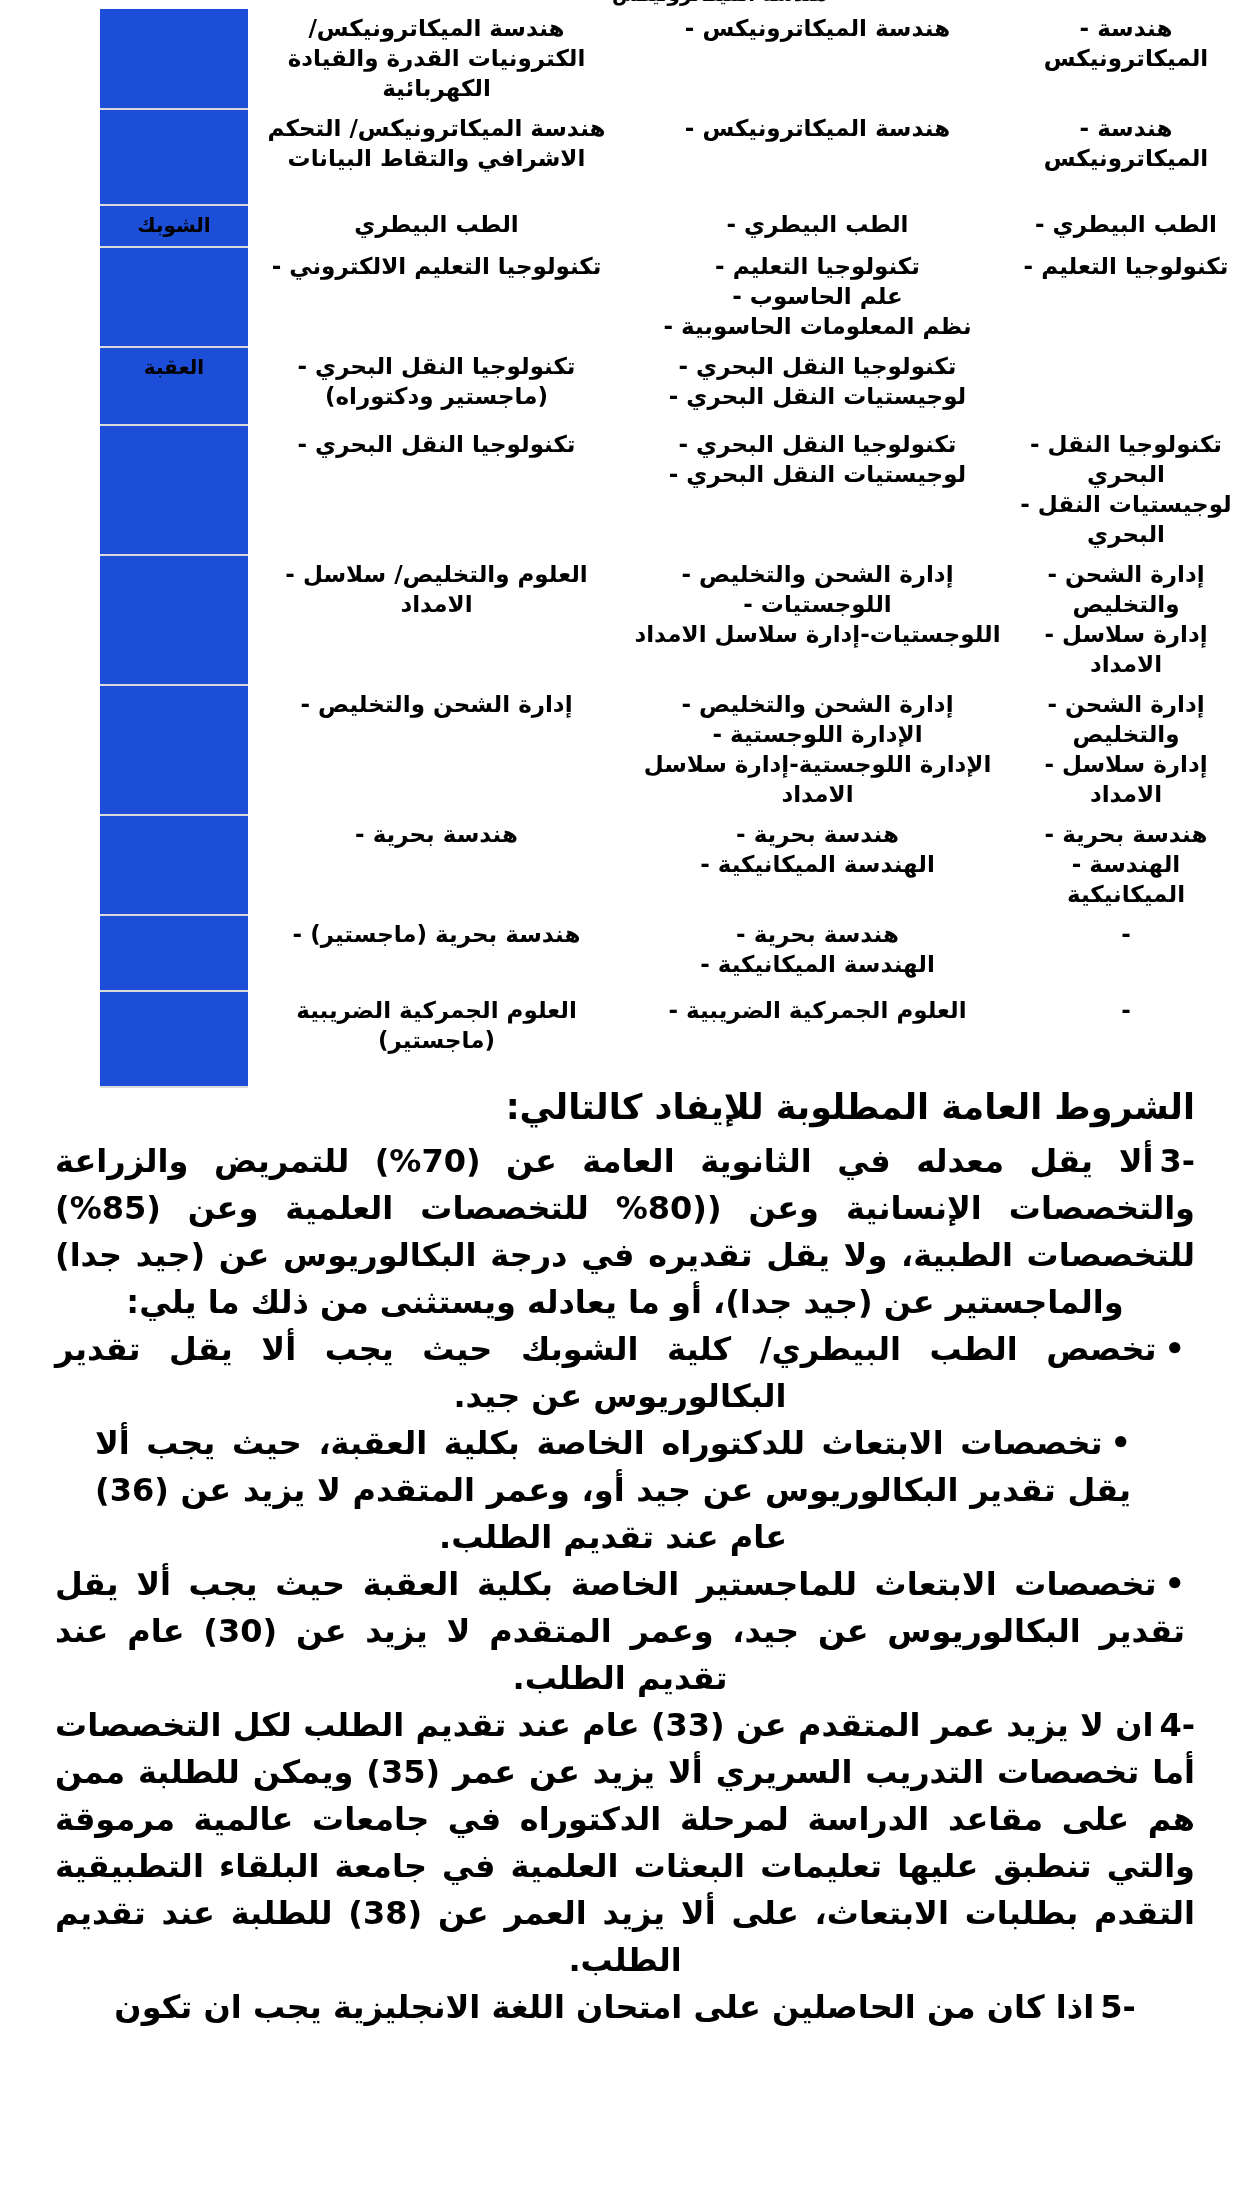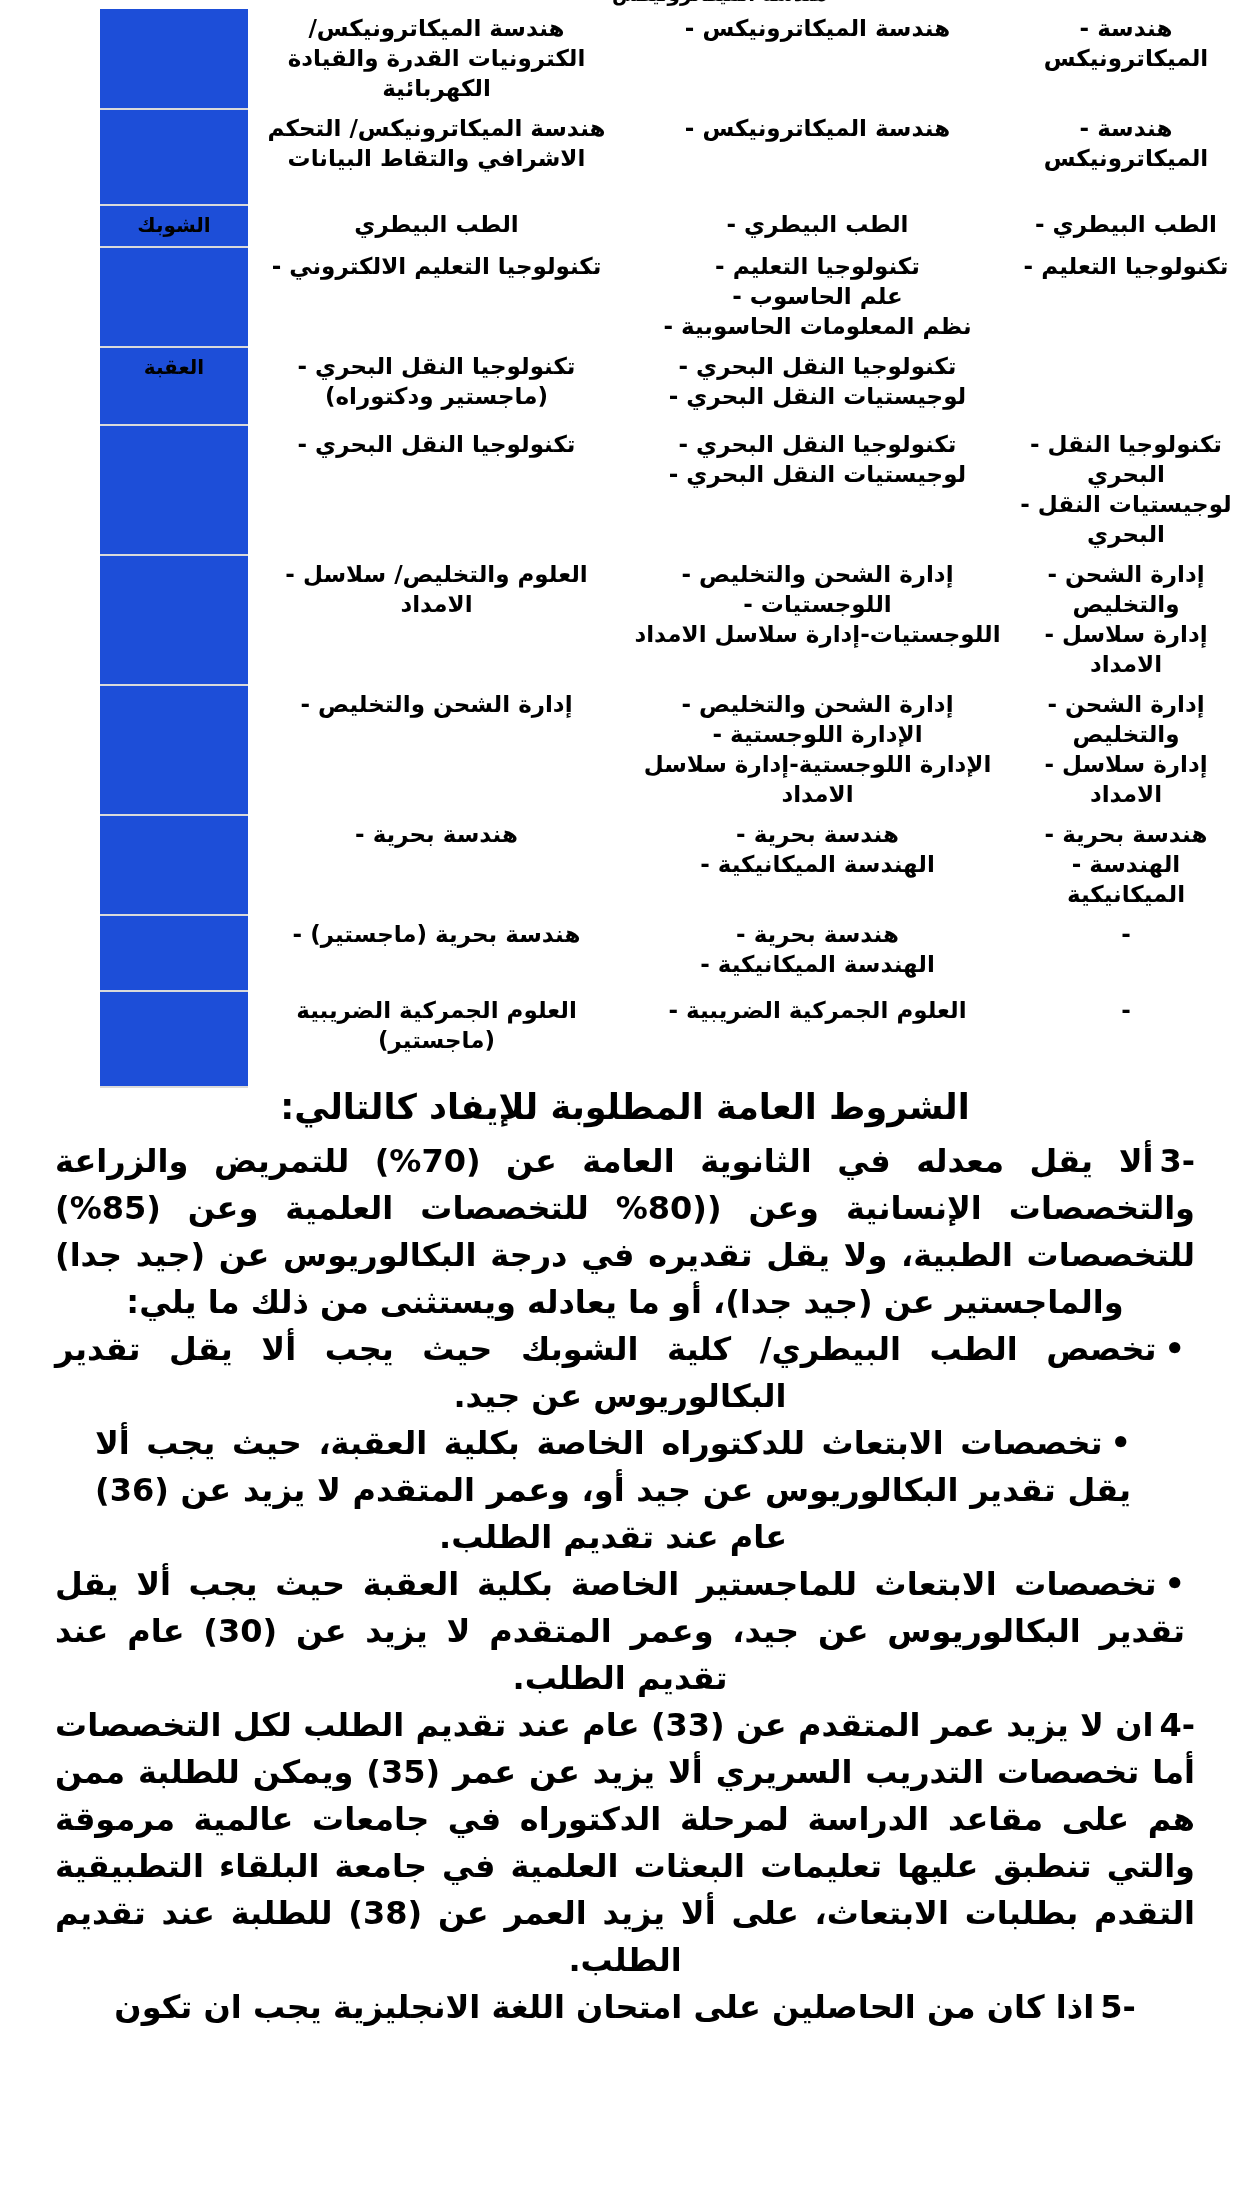--- a/index.html
+++ b/index.html
@@ -56,21 +56,21 @@
   .conditions {
     position: absolute;
     top: 1082px;
     left: 55px;
     width: 1140px;
     direction: rtl;
     font-size: 32px;
     line-height: 47px;
   }
   .cond-heading {
-    text-align: center;
+    text-align: right;
     font-size: 35px;
     line-height: 50px;
     margin-bottom: 6px;
   }
   .cond-item {
     text-align: justify;
     text-align-last: center;
   }
   .cond-item .num {
     direction: ltr;

